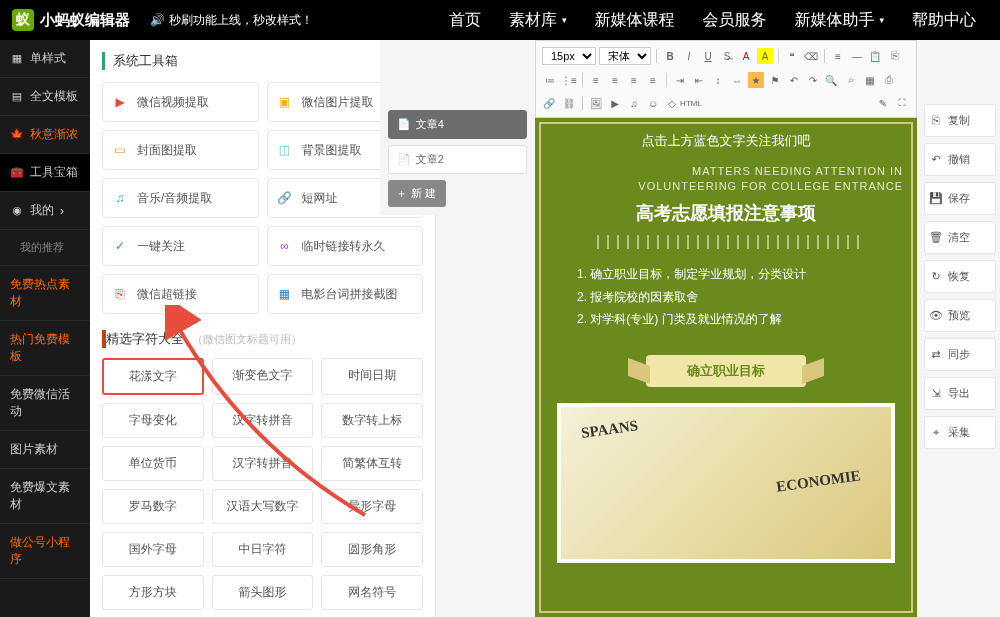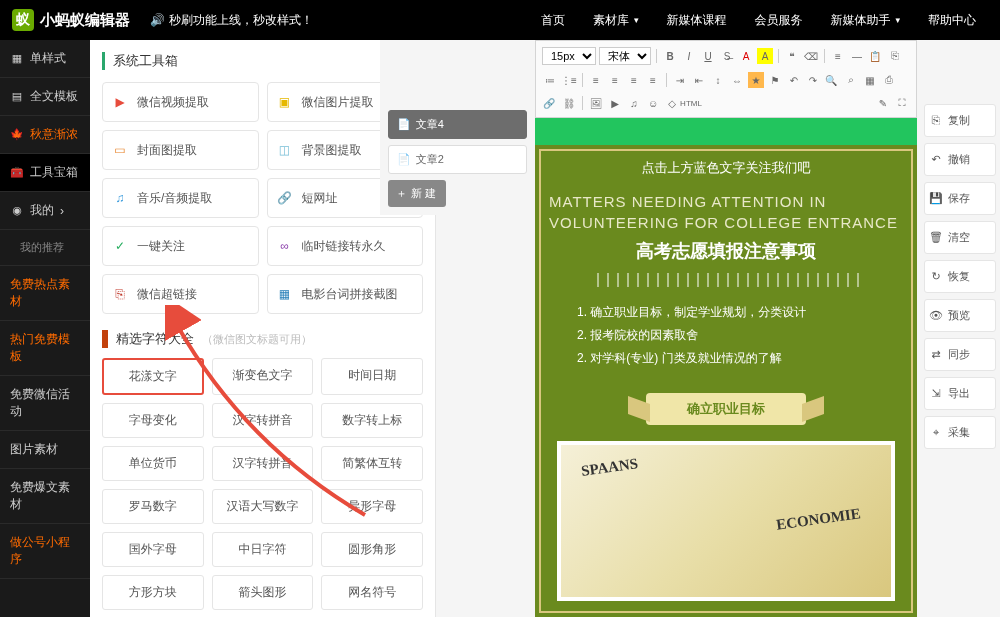--- a/index.html
+++ b/index.html
@@ -4,21 +4,21 @@
 <style>
 * { margin: 0; padding: 0; box-sizing: border-box; font-family: "Microsoft YaHei", Arial, sans-serif; }
 body { width: 1000px; height: 617px; overflow: hidden; background: #f5f5f5; position: relative; }
 
 
 .topbar { background: #000; height: 40px; display: flex; align-items: center; color: #fff; font-size: 13px; }
 .logo { display: flex; align-items: center; padding: 0 12px; font-weight: bold; font-size: 15px; }
 .logo-icon { width: 22px; height: 22px; background: #6aaa00; border-radius: 4px; margin-right: 6px; display: flex; align-items: center; justify-content: center; font-size: 14px; }
 .slogan { margin-left: 8px; color: #fff; font-size: 12px; display: flex; align-items: center; gap: 4px; }
 .topnav { margin-left: auto; display: flex; gap: 28px; padding-right: 24px; }
-.topnav-item { color: #fff; font-size: 12px; cursor: pointer; display: flex; align-items: center; gap: 3px; }
+.topnav-item { color: #fff; font-size: 16px; cursor: pointer; display: flex; align-items: center; gap: 3px; }
 
 
 .left-sidebar { position: absolute; left: 0; top: 40px; bottom: 0; width: 90px; background: #1a1a1a; color: #ccc; overflow-y: auto; }
 .ls-item { display: flex; align-items: center; padding: 10px 10px; font-size: 12px; cursor: pointer; border-bottom: 1px solid #2a2a2a; gap: 6px; }
 .ls-item.active { background: #000; }
 .ls-item.highlight { color: #ff6b00; }
 .ls-item.sub { padding-left: 20px; font-size: 11px; color: #888; }
 .ls-icon { width: 14px; height: 14px; display: inline-flex; align-items: center; justify-content: center; font-size: 11px; }
 
 
@@ -40,24 +40,24 @@
 .new-doc { background: #888; color: #fff; border-radius: 3px; padding: 6px 8px; font-size: 11px; display: flex; align-items: center; gap: 4px; cursor: pointer; width: 58px; }
 
 
 .editor-wrap { position: absolute; left: 535px; top: 40px; right: 83px; bottom: 0; background: #22c55e; display: flex; flex-direction: column; }
 .editor-toolbar { border: 1px solid #d4d4d4; padding: 4px 6px; background: #fafafa; display: flex; flex-wrap: wrap; gap: 3px; align-items: center; font-size: 11px; }
 .tb-select { border: 1px solid #ccc; background: #fff; padding: 1px 4px; font-size: 11px; height: 18px; }
 .tb-icon { width: 16px; height: 16px; display: inline-flex; align-items: center; justify-content: center; color: #666; cursor: pointer; border: 1px solid transparent; font-size: 10px; }
 .tb-sep { width: 1px; height: 14px; background: #ccc; margin: 0 2px; }
 .tb-row { display: flex; flex-wrap: wrap; gap: 3px; align-items: center; width: 100%; padding: 2px 0; }
 
-.editor-content { flex: 1; overflow-y: auto; background: #6a8a1e; padding: 14px; position: relative; margin-top: 27px; }
+.editor-content { flex: 1; overflow-y: auto; background: #6a8a1e; padding: 14px; position: relative; }
 .editor-content::before { content:""; position:absolute; inset:4px; border:2px solid #d9c77e; pointer-events:none; }
 .ec-header { text-align: center; color: #fff; font-size: 13px; margin-bottom: 10px; }
-.ec-sub { text-align: left; color: #e8e8c8; font-size: 15px; letter-spacing: 1px; margin: 14px 0 6px; line-height: 1.4; }
+.ec-sub { text-align: right; color: #e8e8c8; font-size: 11px; letter-spacing: 1px; margin: 14px 0 6px; line-height: 1.4; }
 .ec-title { text-align: center; color: #fff; font-size: 18px; font-weight: bold; margin-bottom: 10px; }
 .ec-divider { height: 14px; margin: 8px 40px 14px; background: repeating-linear-gradient(90deg, transparent 0 8px, #fff 8px 10px); opacity: 0.5; }
 .ec-list { color: #fff; font-size: 12px; padding: 0 28px; line-height: 1.9; }
 .ec-ribbon { margin: 24px auto 16px; width: 160px; height: 32px; background: #f0e6a8; color: #6a8a1e; display: flex; align-items: center; justify-content: center; font-size: 13px; font-weight: bold; border-radius: 4px; position: relative; }
 .ec-ribbon::before, .ec-ribbon::after { content: ""; position: absolute; width: 22px; height: 18px; background: #d9c77e; top: 7px; }
 .ec-ribbon::before { left: -18px; transform: skewY(20deg); }
 .ec-ribbon::after { right: -18px; transform: skewY(-20deg); }
 .ec-image { margin: 0 8px; height: 160px; background: #fff; border: 4px solid #fff; background-image: linear-gradient(135deg,#f5f0d8 0%,#e8dea8 50%,#d9c77e 100%); position: relative; overflow: hidden; }
 .ec-image-label { position: absolute; font-family: cursive; font-weight: bold; color: #333; transform: rotate(-8deg); }
 
@@ -178,21 +178,21 @@
         <span class="tool-btn-icon" style="color: rgb(192, 57, 43);">⎘</span>
         <span>微信超链接</span>
       </div>
       <div class="tool-btn">
         <span class="tool-btn-icon" style="color: rgb(41, 128, 185);">▦</span>
         <span>电影台词拼接截图</span>
       </div>
     </div>
 
   <div class="char-section-title">
-    <span style="border-left:6px solid #c2410c;padding-left:8px">精选字符大全</span>
+    <span style="border-left:4px solid #c2410c;padding-left:0">精选字符大全</span>
     <span class="hint">（微信图文标题可用）</span>
   </div>
   <div class="char-grid" id="char-grid">
       <div class="char-btn selected">花漾文字</div>
       <div class="char-btn">渐变色文字</div>
       <div class="char-btn">时间日期</div>
       <div class="char-btn">字母变化</div>
       <div class="char-btn">汉字转拼音</div>
       <div class="char-btn">数字转上标</div>
       <div class="char-btn">单位货币</div>

